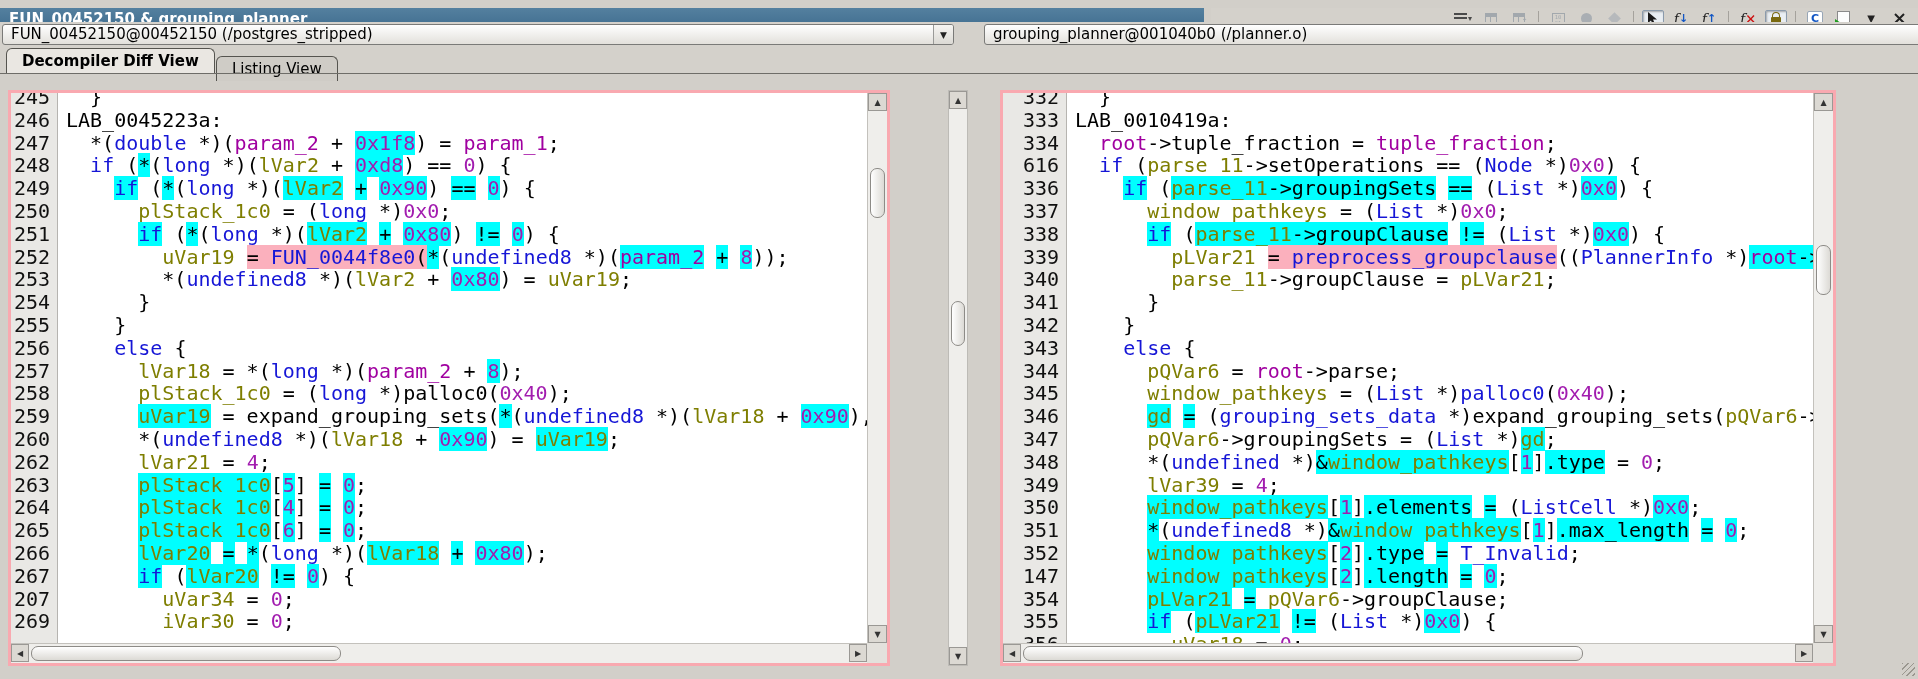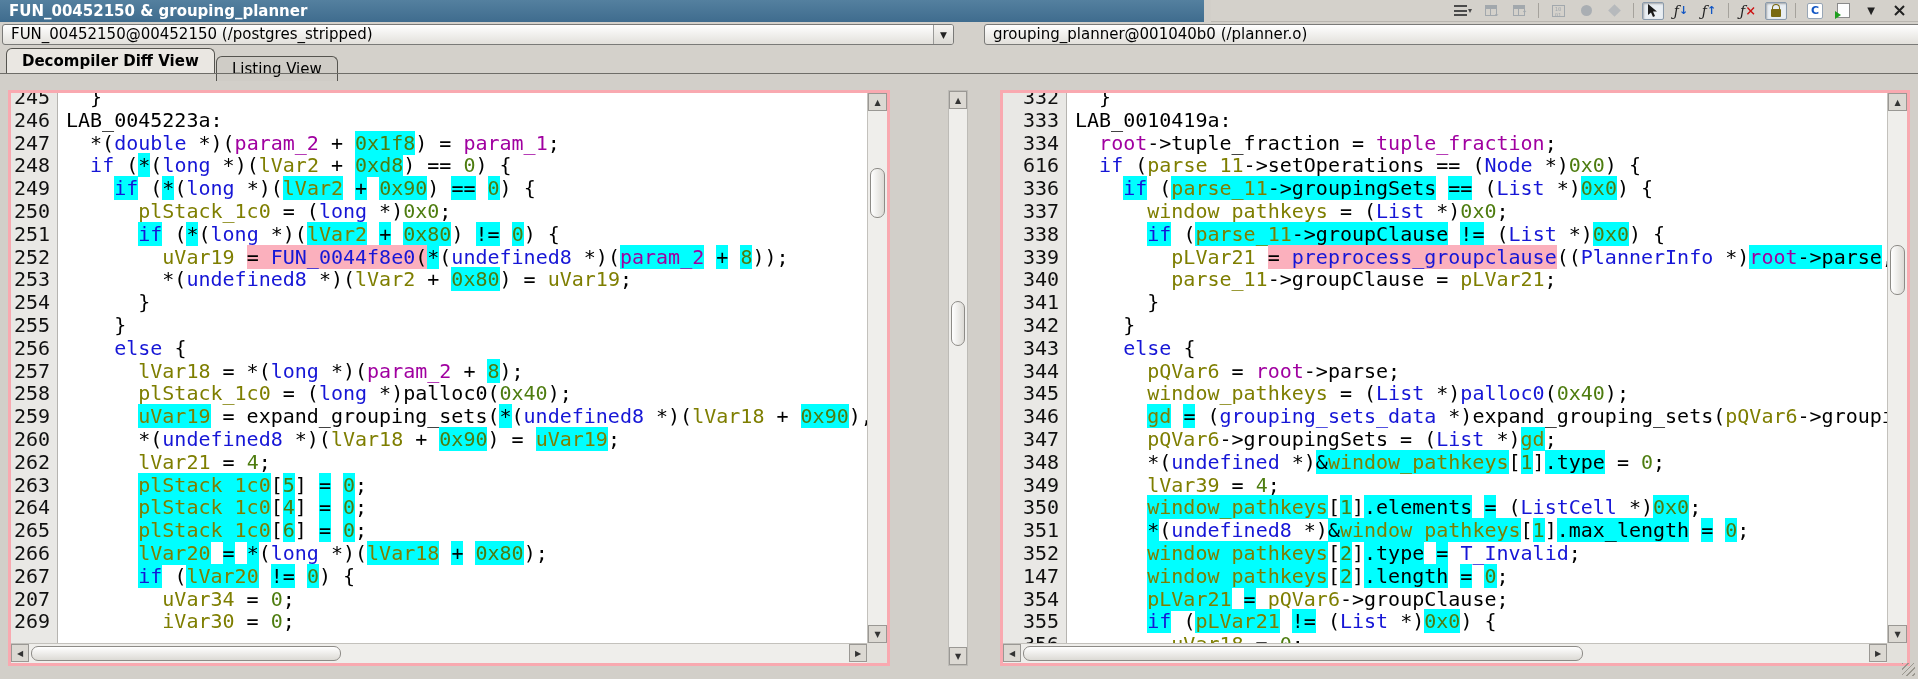--- a/index.html
+++ b/index.html
@@ -1,19 +1,19 @@
 <!DOCTYPE html>
 <html><head>
 <meta charset="utf-8">
 <style>
   html,body{margin:0;padding:0;background:#888;}
   .win{position:relative;width:1918px;height:679px;background:#D2CFC9;outline:1px solid #4a4a4a;
        font-family:"DejaVu Sans","Liberation Sans",sans-serif;overflow:hidden;}
   
-  .titlebar{position:absolute;left:0;top:0;width:1918px;height:22px;display:flex;gap:7px;}
+  .titlebar{position:absolute;left:0;top:8px;width:1918px;height:22px;display:flex;gap:7px;}
   .title-blue{width:1204px;height:22px;background:linear-gradient(#54809f,#3f6c8e);
       color:#fff;font-size:15px;font-weight:bold;line-height:22px;padding-left:9px;box-sizing:border-box;
       white-space:nowrap;}
   .toolbar{flex:1;display:flex;align-items:center;justify-content:flex-end;gap:6px;padding-right:8px;
       background:#D4D1CB;border-bottom:1px solid #b9b6b0;}
   .ti{width:22px;height:18px;display:flex;align-items:center;justify-content:center;font-size:13px;color:#222;position:relative;}
   .ti.dis{opacity:.42;color:#5f7186;}
   .ti.tog{background:#e9eef3;border:1px solid #8a9aab;box-shadow:inset 1px 1px 2px rgba(0,0,0,.3);border-radius:2px;box-sizing:border-box;}
   .sep{width:1px;height:15px;background:#a5a29c;margin:0 2px;}
   .ham{width:13px;height:11px;background:repeating-linear-gradient(to bottom,#4a4a4a 0 2px,transparent 2px 4.5px);}
@@ -46,34 +46,34 @@
   .combo .arr{width:19px;border-left:1px solid #9a9a98;display:flex;align-items:center;justify-content:center;
       font-size:9px;color:#222;background:linear-gradient(#f6f5f2,#dbd9d4);border-radius:0 2px 2px 0;}
   .tab{position:absolute;top:26px;height:25px;border:1px solid #55544f;border-bottom:none;border-radius:6px 6px 0 0;
       display:flex;align-items:center;padding:0 15px;font-size:15px;box-sizing:border-box;white-space:nowrap;}
   .tab.active{background:#EAE7E2;font-weight:bold;}
   .tab.inactive{background:#CFCCC6;margin-top:8px;}
   .tabline{position:absolute;left:0;top:51px;width:1918px;height:1px;background:#6e6d68;}
   
   .panel{position:absolute;top:90px;height:576px;border:3px solid #F9A9B0;background:#ffffff;box-sizing:border-box;}
   .panel.pleft{left:8px;width:882px;}
-  .panel.pright{left:1000px;width:910px;}
+  .panel.pright{left:1000px;width:836px;}
   .viewport{position:absolute;left:0;top:0;right:20px;bottom:20px;overflow:hidden;background:#fff;}
   .gutterbg{position:absolute;left:0;top:0;bottom:0;background:#E9E8E5;border-right:1px solid #b6b4b0;}
   .pleft .gutterbg{width:46px;}
   .pright .gutterbg{width:63px;}
   .rows{position:relative;margin-top:-7px;font-family:"DejaVu Sans Mono","Liberation Mono",monospace;
       font-size:20px;line-height:22.8px;}
   .cl{display:flex;white-space:pre;}
   .ln{flex:0 0 auto;text-align:right;padding-right:7px;box-sizing:border-box;color:#101010;}
   .pleft .ln{width:46px;}
   .pright .ln{width:63px;}
   .ct{padding-left:9px;white-space:pre;color:#000;}
   .k{color:#1616d6;}
-  .n{color:#4d7c0f;}
+  .n{color:#a21caf;}
   .v{color:#7e7e00;}
   .p{color:#a000a0;}
   .hc{background:#00ffff;}
   .hp{background:#fbb0bd;}
   
   .vscroll{position:absolute;right:0;top:0;bottom:20px;width:20px;background:#EFEEEB;border-left:1px solid #c3c1bc;box-sizing:border-box;}
   .hscroll{position:absolute;left:0;right:20px;bottom:0;height:20px;background:#EFEEEB;border-top:1px solid #c3c1bc;box-sizing:border-box;}
   .corner{position:absolute;right:0;bottom:0;width:20px;height:20px;background:#E3E1DC;}
   .sbtn{position:absolute;background:#DCD9D3;border:1px solid #9a9894;box-sizing:border-box;display:flex;
       align-items:center;justify-content:center;font-size:8px;color:#333;}

